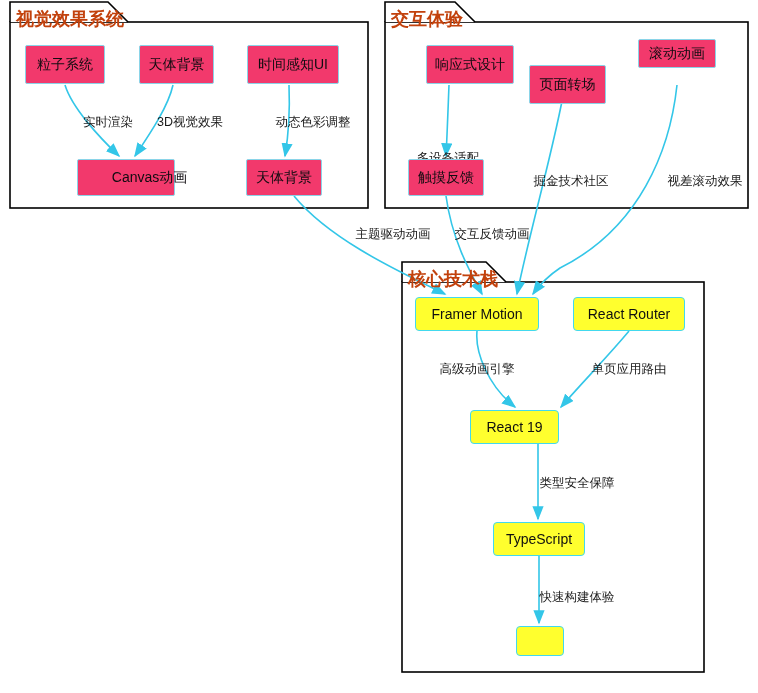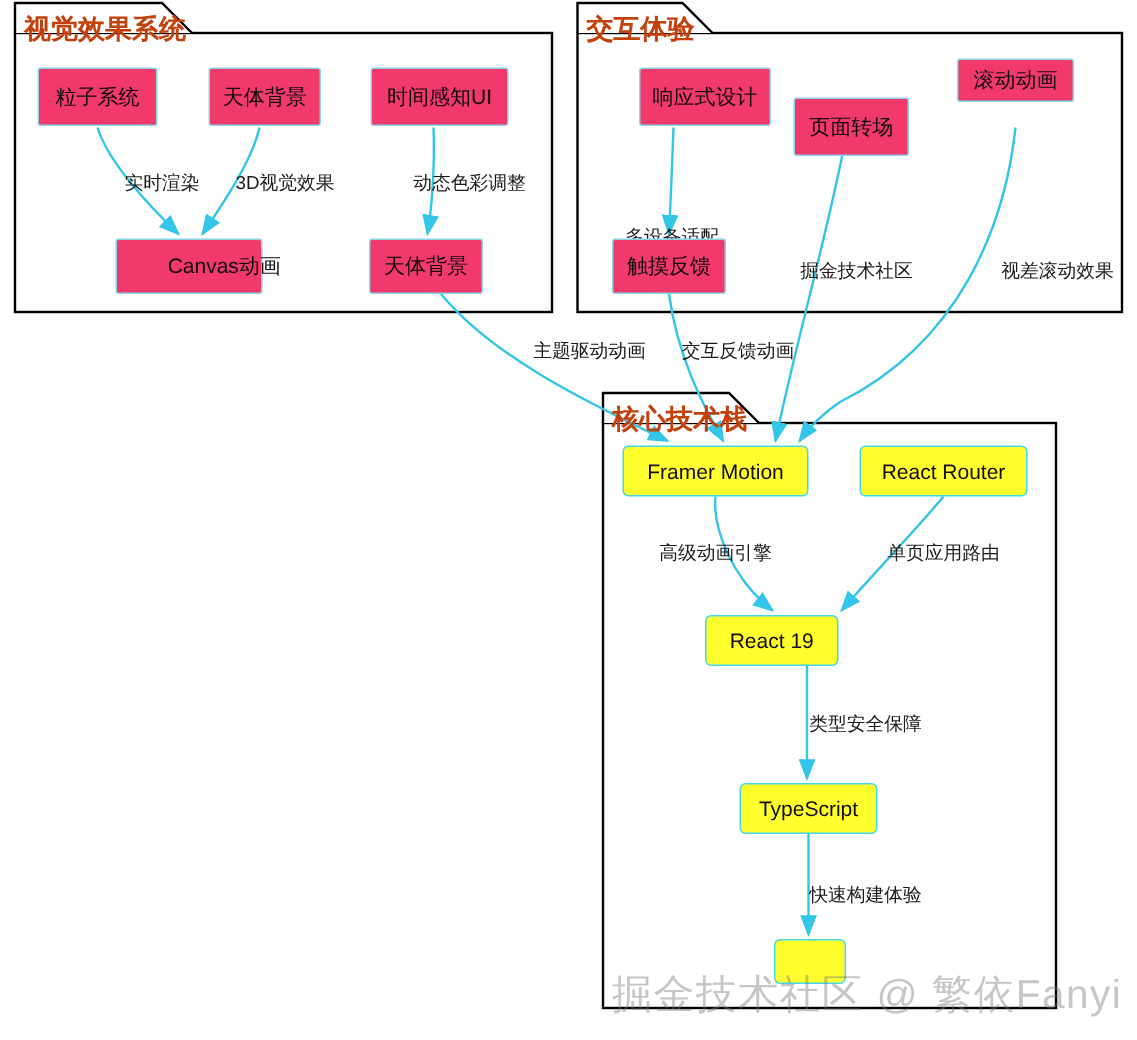--- a/index.html
+++ b/index.html
@@ -160,15 +160,14 @@
       <div class="node pink" style="left: 529px; top: 45px; width: 77px; height: 39px; margin-top: 20px;">页面转场</div>
       <div class="node pink" style="left: 638px; top: 39px; width: 78px; height: 29px; text-align: right;">滚动动画</div>
       <div class="node pink" style="left: 408px; top: 159px; width: 76px; height: 37px; text-align: right;">触摸反馈</div>
       <div class="node yellow" style="left: 415px; top: 297px; width: 124px; height: 34px;">Framer Motion</div>
       <div class="node yellow" style="left: 573px; top: 297px; width: 112px; height: 34px;">React Router</div>
       <div class="node yellow" style="left: 470px; top: 410px; width: 89px; height: 34px;">React 19</div>
       <div class="node yellow" style="left: 493px; top: 522px; width: 92px; height: 34px;">TypeScript</div>
       <div class="node yellow" style="left: 516px; top: 626px; width: 48px; height: 30px;"></div>
     </div>
 
-  <div class="watermark" style="left: 578px; top: 663px;">掘金技术社区 @ 繁依Fanyi</div>
 
 </div>
 
 </body></html>

